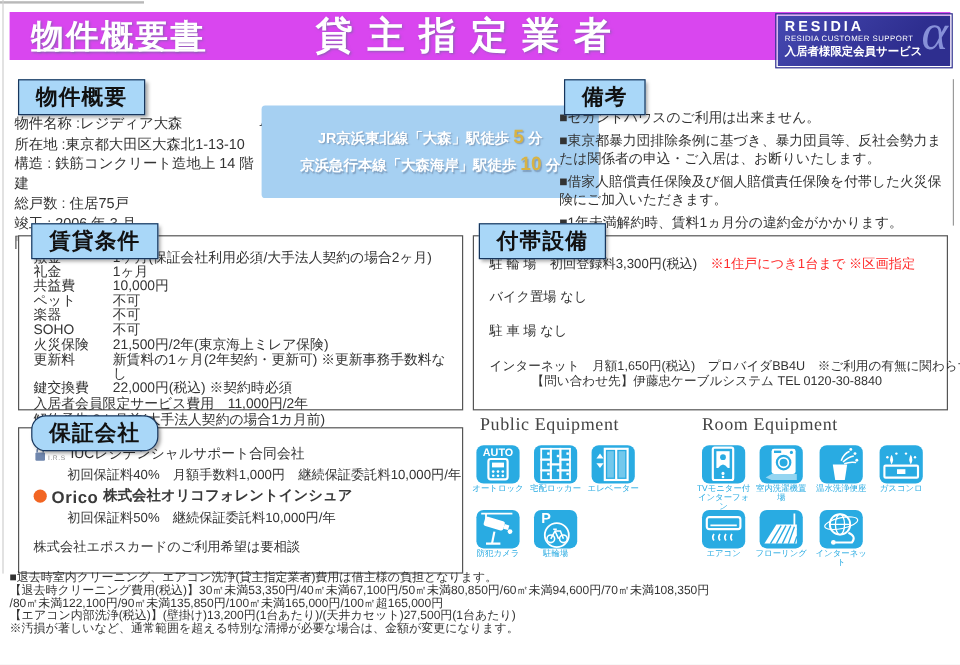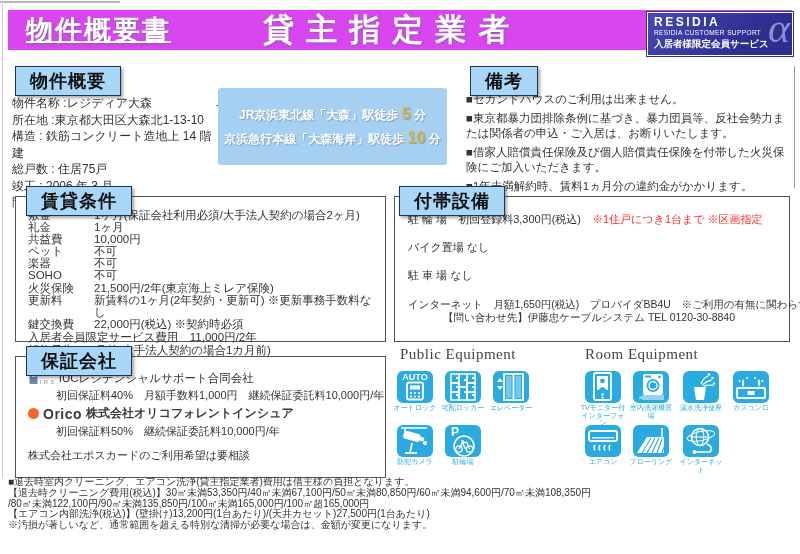--- a/index.html
+++ b/index.html
@@ -34,40 +34,40 @@
            font-size:18px; font-weight:bold; padding:2px 14px; z-index:5; white-space:nowrap;
            box-shadow:2px 2px 3px rgba(0,0,0,.35); letter-spacing:1px; }
 
   
   .overview-badge { left:15px; top:66px; }
   .overview-rows { position:absolute; left:12px; top:95px; width:205px; font-size:12px; line-height:16.5px; }
 
   
   .access-title { position:absolute; left:216px; top:63px; font-family:"Liberation Serif", serif;
                   font-size:19px; color:#222; letter-spacing:1px;margin-top:26px; }
-  .access-box { position:absolute; left:218px; top:88px; width:229px; height:77px; background:#A6D0F2;
+  .access-box { position:absolute; left:218px; top:88px; width:281px; height:77px; background:#A6D0F2;
                 border-radius:3px; display:flex; flex-direction:column; justify-content:center;
                 align-items:center; gap:5px; }
   .access-line { color:#fff; font-size:12px; font-weight:bold; white-space:nowrap;
                  text-shadow:1px 1px 1px rgba(90,110,140,.5); }
   .access-num { color:#D8B345; font-size:16px; font-weight:bold; }
 
   
   .remarks-badge { left:470px; top:66px; }
   .remarks-list { position:absolute; left:466px; top:92px; width:330px; font-size:11.5px; line-height:1.28; }
   .remarks-item { margin-bottom:4.5px; }
 
   
   .box { position:absolute; border:1px solid #555; background:#fff; }
   .lease-box { left:15px; top:196px; width:371px; height:146px; }
   .facilities-box { left:394px; top:196px; width:396px; height:146px; }
   .guarantor-box { left:15px; top:356px; width:371px; height:122px; }
   .lease-badge { left:26px; top:186px; }
   .facilities-badge { left:399px; top:186px; }
-  .guarantor-badge { left:26px; top:346px; }
+  .guarantor-badge { left:26px; top:346px;border-radius:12px; }
 
   .lease-rows { position:absolute; left:28px; top:209px; width:352px; font-size:11.5px; line-height:12.1px; }
   .lease-row { display:flex; }
   .lease-label { width:66px; flex:none; }
   .lease-extra { margin-top:1px; }
 
   .fac-line { position:absolute; font-size:11px; white-space:nowrap; }
   .fac-red { color:#FF2A2A; }
   .fac-small { font-size:10.5px; }
 

